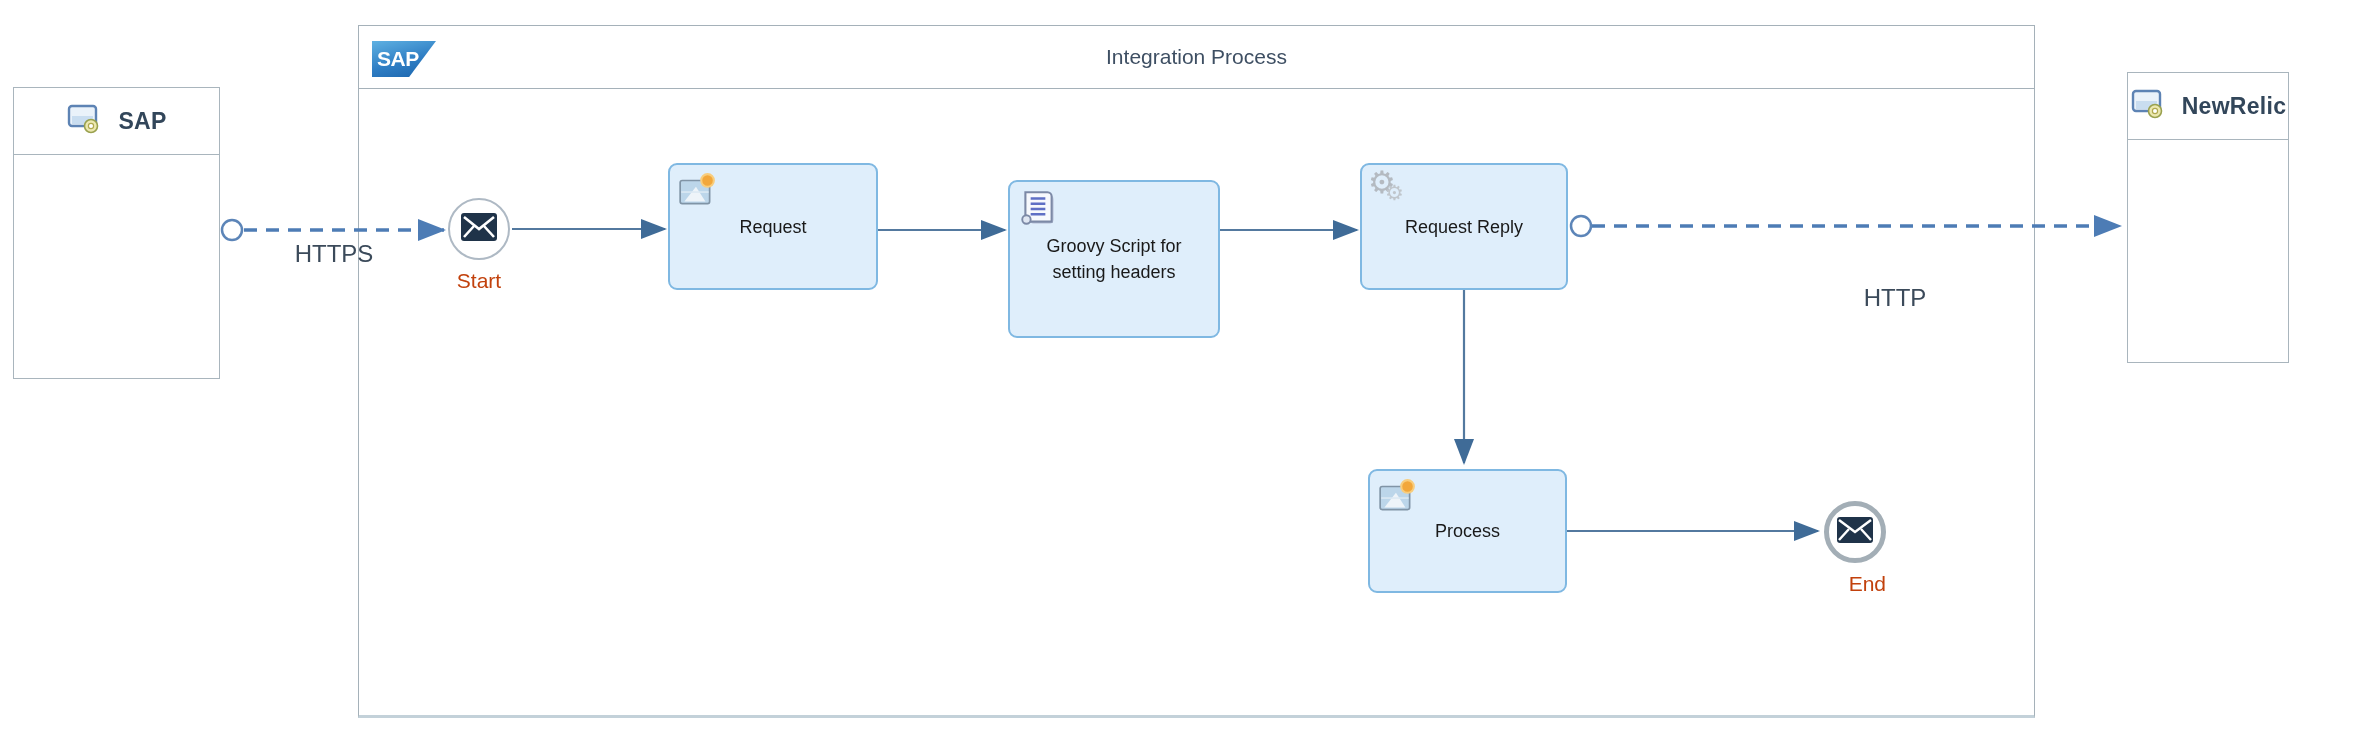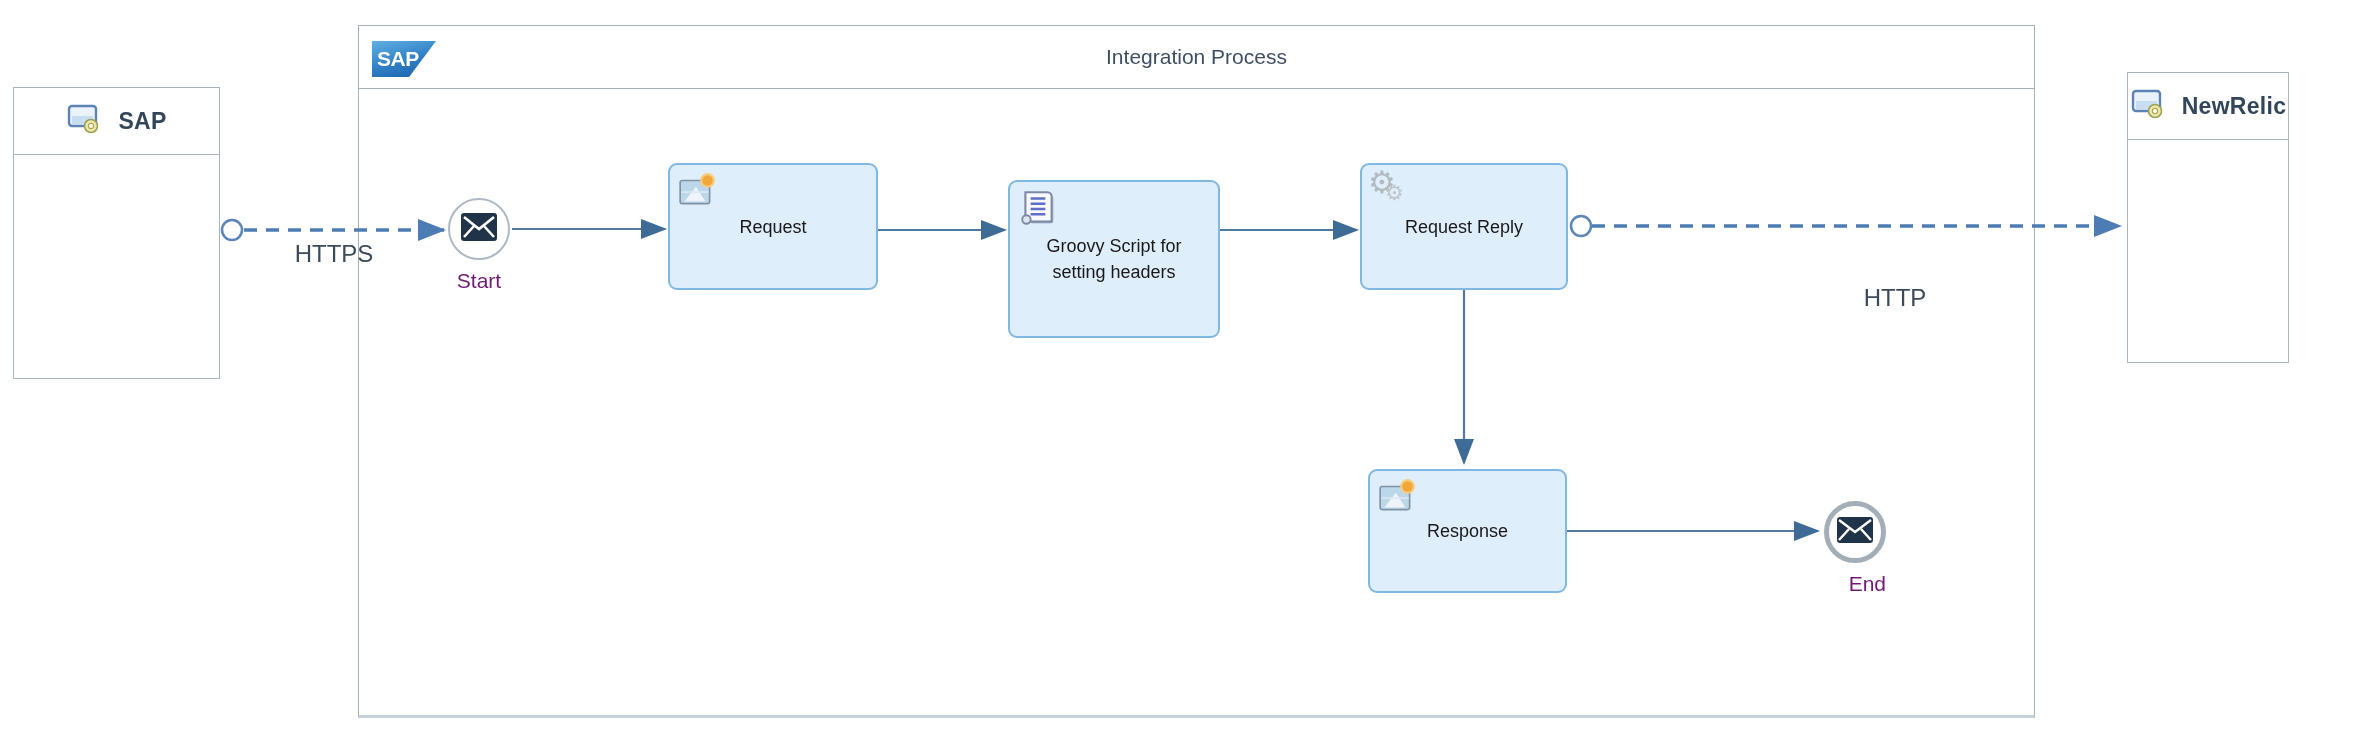--- a/index.html
+++ b/index.html
@@ -24,21 +24,21 @@
   .node-icon{position:absolute;left:7px;top:6px;}
   .gear-wrap{position:absolute;left:6px;top:2px;width:44px;height:44px;color:#b4bac1;}
   .gear-big{position:absolute;left:0;top:0;font-size:31px;line-height:31px;}
   .gear-small{position:absolute;left:17px;top:15px;font-size:21px;line-height:21px;color:#c0c6cc;}
 
   
   .event{position:absolute;display:flex;flex-direction:column;align-items:center;}
   .event-circle{width:62px;height:62px;border-radius:50%;background:#ffffff;display:flex;align-items:center;justify-content:center;box-sizing:border-box;}
   .event-start .event-circle{border:2.5px solid #aeb9c4;}
   .event-end .event-circle{border:5px solid #a3aeb6;}
-  .event-label{margin-top:9px;font-size:21px;color:#701a75;}
+  .event-label{margin-top:9px;font-size:21px;color:#c2410c;}
 
   
   .edge-label{position:absolute;font-size:24px;color:#3b4a5a;transform:translateX(-50%);}
 
   .overlay{position:absolute;left:0;top:0;width:2358px;height:740px;pointer-events:none;}
   .overlay .hit{pointer-events:all;}
 </style>
 </head>
 <body>
 
@@ -118,21 +118,21 @@
 
   <div class="node" style="left:1368px;top:469px;width:199px;height:124px;">
     <span class="node-icon">
       <svg width="40" height="40" viewBox="0 0 38 38">
         <rect x="3" y="9" width="28" height="22" rx="2" fill="#bcd6ea" stroke="#8094a6" stroke-width="1.6"></rect>
         <polygon points="7,29 27,29 18,15" fill="#eef4f9"></polygon>
         <line x1="4" y1="20" x2="30" y2="20" stroke="#dce9f3" stroke-width="1.5"></line>
         <circle cx="29" cy="9" r="6" fill="#f2a73b" stroke="#f8cd7d" stroke-width="2"></circle>
       </svg>
     </span>
-    <span class="node-label">Response</span>
+    <span class="node-label">Process</span>
   </div>
 
   <div class="event event-start" style="left:448px;top:198px;">
     <div class="event-circle">
       <span>
         <svg width="38" height="30" viewBox="0 0 38 30">
           <rect x="1" y="1" width="36" height="28" rx="3" fill="#1f3349"></rect>
           <path d="M4 5 L19 17 L34 5" fill="none" stroke="#ffffff" stroke-width="2.6"></path>
           <path d="M4 25 L14 14 M34 25 L24 14" fill="none" stroke="#ffffff" stroke-width="2.6"></path>
         </svg>

